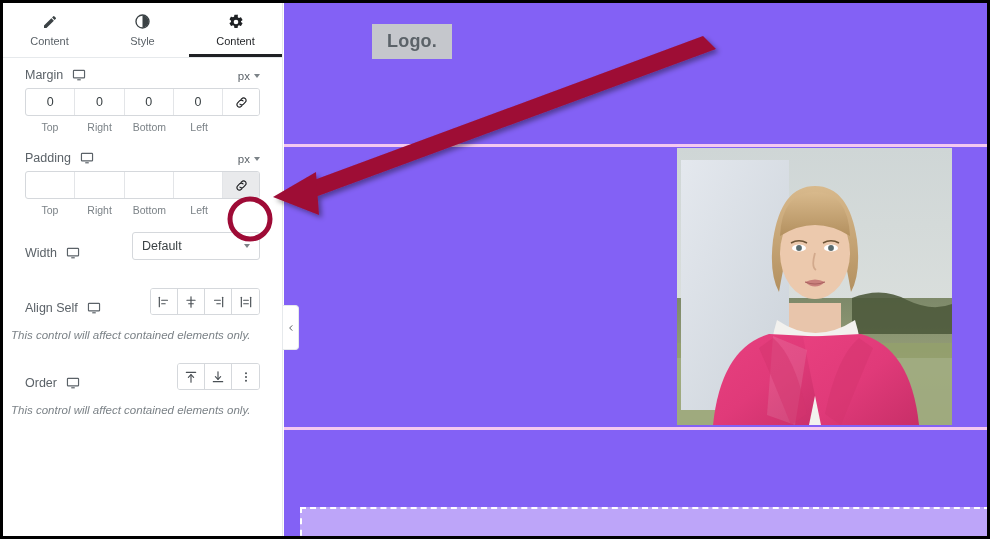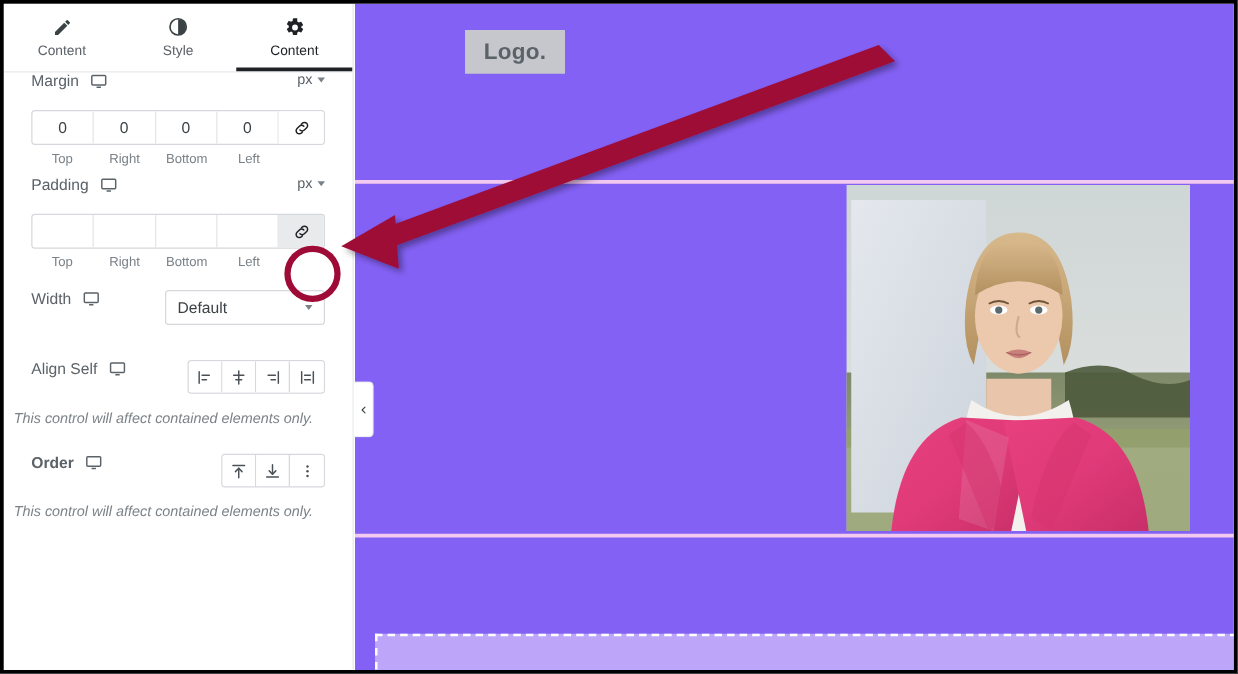--- a/index.html
+++ b/index.html
@@ -64,21 +64,21 @@
     padding: 18px 0 14px 22px;
     font-size: 13.5px; font-weight: bold; color: #1f2124;
     cursor: pointer;
   }
   .caret { width: 0; height: 0;
     border-left: 5px solid transparent;
     border-right: 5px solid transparent;
     border-top: 6px solid #1f2124; }
 
   .ctrl-row {
-    display: flex; align-items: flex-start;
+    display: flex; align-items: flex-end;
     padding: 0 22px;
     height: 24px;
     margin-bottom: 6px;
   }
   .ctrl-label {
     font-size: 12.5px; color: #5b6268;
     margin-right: 9px; white-space: nowrap;
   }
   .device-icon { width: 14px; height: 14px; display:inline-block; }
   .spacer { flex: 1; }
@@ -387,21 +387,21 @@
               <line x1="4" y1="4" x2="4" y2="20"></line>
               <line x1="20" y1="4" x2="20" y2="20"></line>
               <line x1="8" y1="9" x2="16" y2="9"></line>
               <line x1="8" y1="15" x2="16" y2="15"></line>
             </svg>
           </span>
         </span>
       </div>
       <div class="hint">This control will affect contained elements only.</div>
 
-      <div class="ctrl-row" style="margin-top:10px;height:27px;font-weight:bold;">
+      <div class="ctrl-row" style="margin-top:10px;height:27px;">
         <span class="ctrl-label">Order</span>
         <span class="device-icon">
           <svg width="14" height="14" viewBox="0 0 24 24" fill="none" stroke="#5b6268" stroke-width="2">
             <rect x="2.5" y="4" width="19" height="13" rx="1.3"></rect>
             <line x1="9" y1="20.2" x2="15" y2="20.2"></line>
           </svg>
         </span>
         <span class="spacer"></span>
         <span class="btn-group">
           <span class="gbtn">

